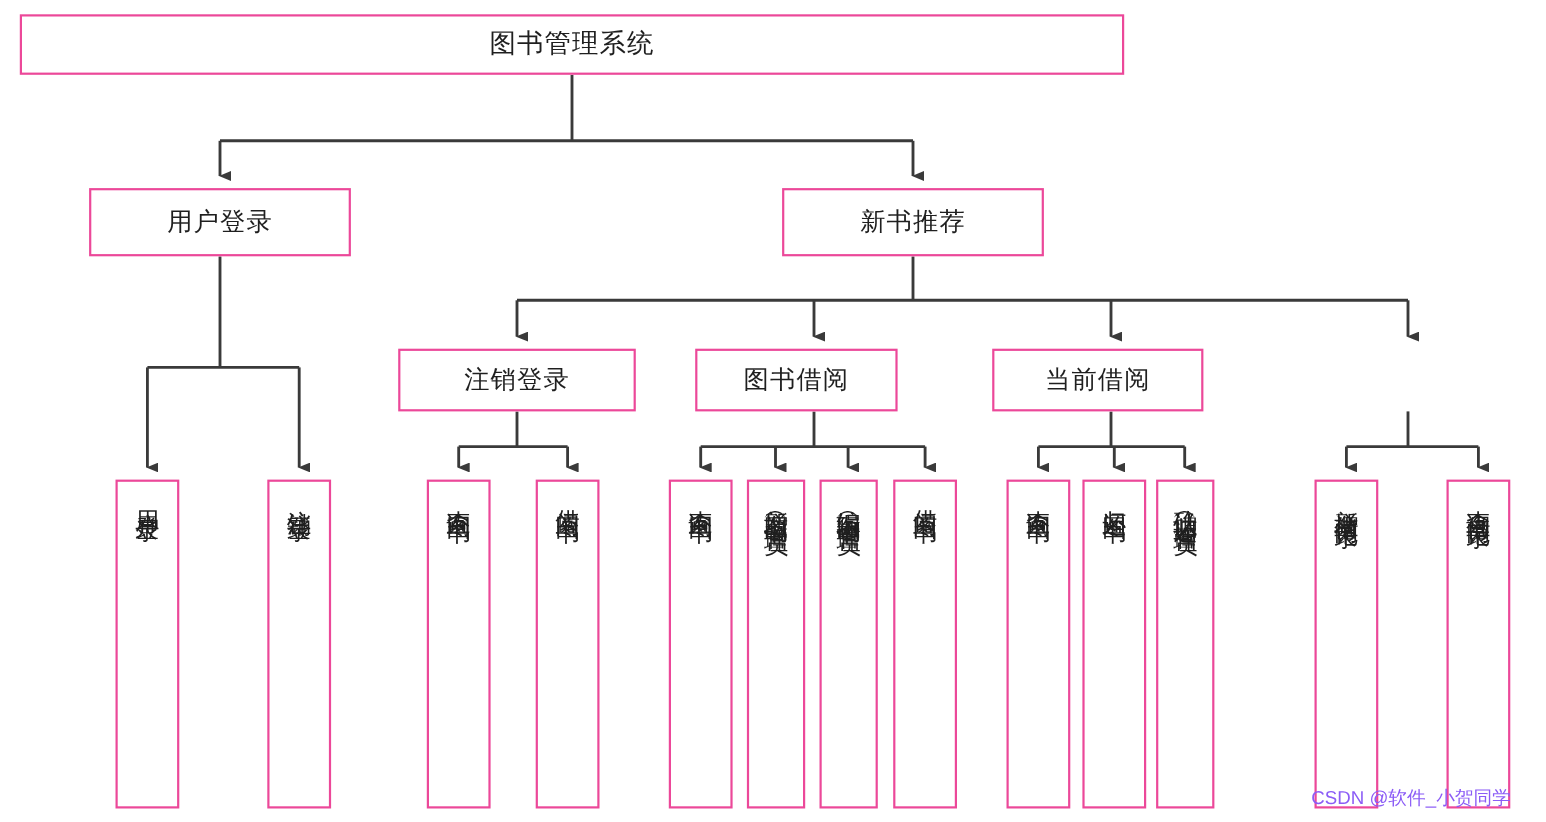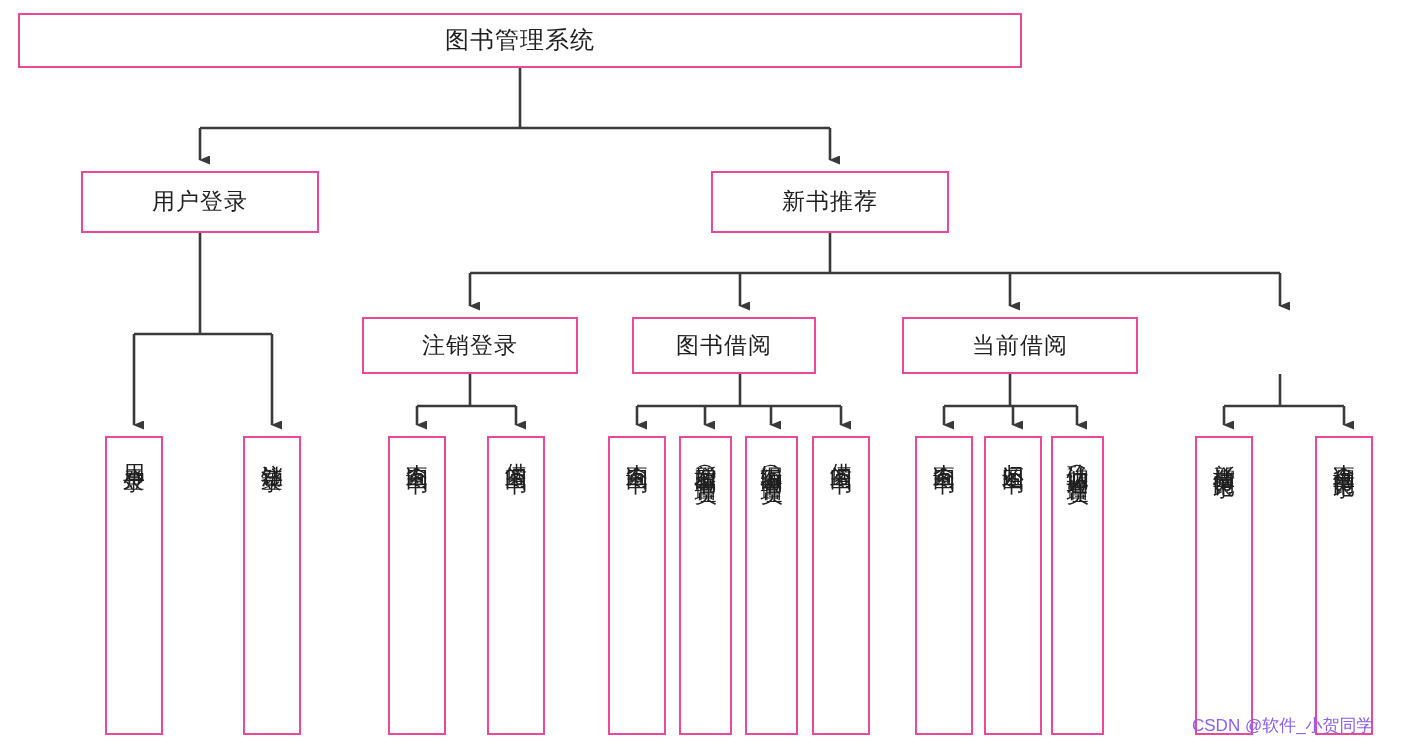--- a/index.html
+++ b/index.html
@@ -140,21 +140,21 @@
   <div class="node horiz" style="left:711px; top:171px; width:238px; height:62px;">
     <span class="label">新书推荐</span>
   </div>
 
   <div class="node horiz" style="left:362px; top:317px; width:216px; height:57px;">
     <span class="label">注销登录</span>
   </div>
   <div class="node horiz" style="left:632px; top:317px; width:184px; height:57px;">
     <span class="label">图书借阅</span>
   </div>
-  <div class="node horiz" style="left:902px; top:317px; width:236px; height:57px;">
+  <div class="node horiz" style="left:902px; top:317px; width:192px; height:57px;">
     <span class="label">当前借阅</span>
   </div>
 
   <div class="node vert" style="left:105px; top:436px; width:58px; height:299px;">
     <span class="label">用户登录</span>
   </div>
   <div class="node vert" style="left:243px; top:436px; width:58px; height:299px;">
     <span class="label">注销登录</span>
   </div>
 

